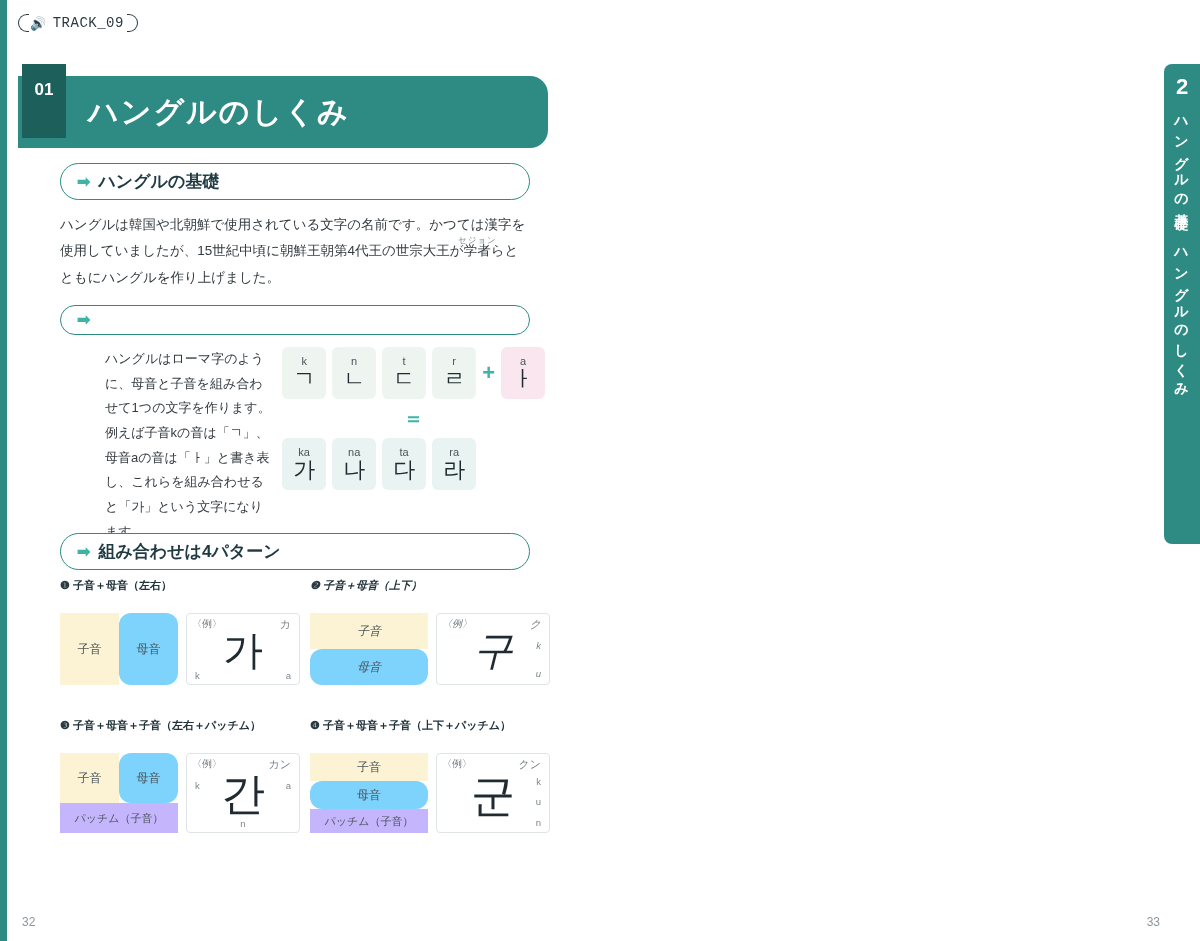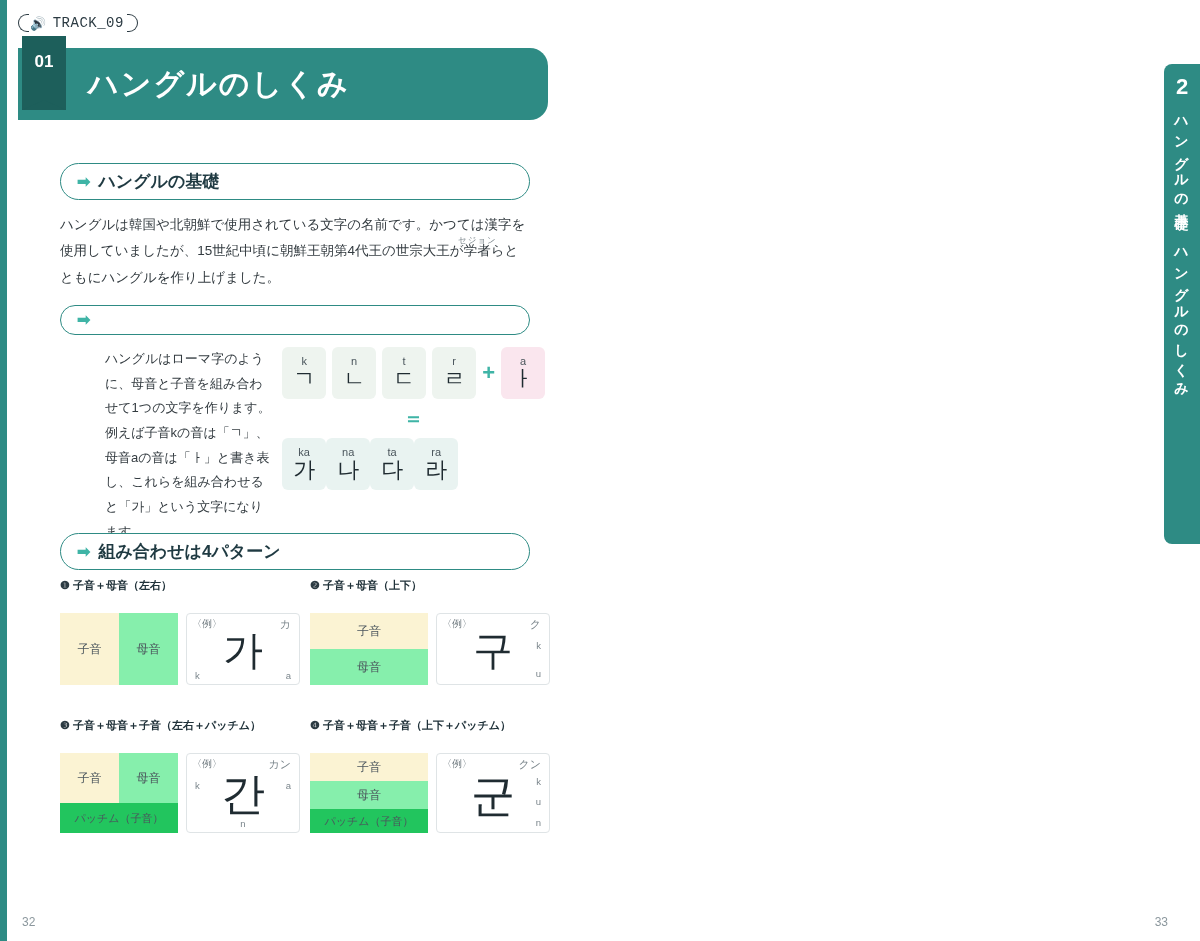--- a/index.html
+++ b/index.html
@@ -30,21 +30,21 @@
     content:""; position:absolute; top:2px; bottom:2px; width:10px;
     border:1.6px solid #2b3a42;
   }
   .track:before { left:0; border-right:none; border-radius:9px 0 0 9px; }
   .track:after { right:0; border-left:none; border-radius:0 9px 9px 0; }
   .track .spk { font-size:13px; }
   .track .tlabel { font-family:"Liberation Mono", monospace; font-size:14px; }
 
   
   .chap-head {
-    position:absolute; left:18px; top:48px; width:530px; height:72px;
+    position:absolute; left:18px; top:76px; width:530px; height:72px;
     background:#2e8b84; border-radius:0 18px 18px 0;
     display:flex; align-items:center;text-align:center;
   }
   .chap-head .ribbon {
     position:absolute; left:4px; top:-12px; width:44px; height:74px;
     background:#1d5f5b; color:#fff;
     display:flex; align-items:flex-start; justify-content:center;
     padding-top:16px; font-size:17px; font-weight:bold;
   }
   .chap-head .ribbon:after {
@@ -87,22 +87,22 @@
   .pat-title { font-size:11px; font-weight:bold; color:#20323a; }
   .num-c { color:#2b3a42; font-weight:bold; }
   .pat-box { display:flex; gap:8px; margin-top:6px; }
   .pat-left { width:118px; }
   .cellrow { display:flex; }
   .cell {
     height:40px; display:flex; align-items:center; justify-content:center;
     font-size:12px; color:#4a555c;
   }
   .c-yellow { background:#fbf3d3; }
-  .c-pink { background:#86efac; }
-  .c-green { background:#22c55e; }
+  .c-pink { background:#7dd3fc;border-radius:12px; }
+  .c-green { background:#c4b5fd; }
   .ex-box {
     width:118px; border:1px solid #dfe4e6; border-radius:4px; position:relative;
     background:#fff;
   }
   .ex-label { font-size:10px; color:#6b767c; position:absolute; top:3px; left:5px; }
   .ex-kana { font-size:11px; color:#7b868c; position:absolute; top:3px; right:8px; }
   .ex-glyph { font-size:40px; text-align:center; line-height:1; color:#1f2b31; }
   .ex-sub { position:absolute; font-size:9.5px; color:#7b868c; }
 
   .pg-num { position:absolute; bottom:12px; font-size:12px; color:#8b979d; }
@@ -167,21 +167,21 @@
               <span>r</span>
               <span class="big">ㄹ</span>
             </div>
             <span class="plus">+</span>
             <div class="tile vow">
               <span>a</span>
               <span class="big">ㅏ</span>
             </div>
           </div>
           <div class="equals" style="margin:6px 0 6px 0;">＝</div>
-          <div style="display:flex; ">
+          <div style="display:flex; gap:6px;">
             <div class="tile syl">
               <span>ka</span>
               <span class="big">가</span>
             </div>
             <div class="tile syl">
               <span>na</span>
               <span class="big">나</span>
             </div>
             <div class="tile syl">
               <span>ta</span>
@@ -217,21 +217,21 @@
           <div class="ex-box" style="height:72px;">
             <span class="ex-label">〈例〉</span>
             <span class="ex-kana">カ</span>
             <div class="ex-glyph" style="margin-top:16px;">가</div>
             <span class="ex-sub" style="left:8px; bottom:3px;">k</span>
             <span class="ex-sub" style="right:8px; bottom:3px;">a</span>
           </div>
         </div>
       </div>
 
-      <div style="position:absolute; left:250px; top:45px; width:240px;">
+      <div style="position:absolute; left:250px; top:45px; width:240px;font-style:italic;">
         <div class="pat-title">
           <span class="num-c">❷</span>
           <span>子音＋母音（上下）</span>
         </div>
         <div class="pat-box" style="margin-top:20px;">
           <div class="pat-left">
             <div class="cell c-yellow" style="width:118px;height:36px;">子音</div>
             <div class="cell c-pink" style="width:118px;height:36px;">母音</div>
           </div>
           <div class="ex-box" style="height:72px;">
@@ -294,16 +294,16 @@
     <div class="pg-num" style="left:22px;">32</div>
   </div>
 
   <div class="right-page">
 
     <div class="side-tab">
       <div class="num">2</div>
       <div class="vtxt">ハングルの基礎 ― ハングルのしくみ</div>
     </div>
 
-    <div class="pg-num" style="right:32px;">33</div>
+    <div class="pg-num" style="right:40px;">33</div>
   </div>
 
 </div>
 
 </body></html>

